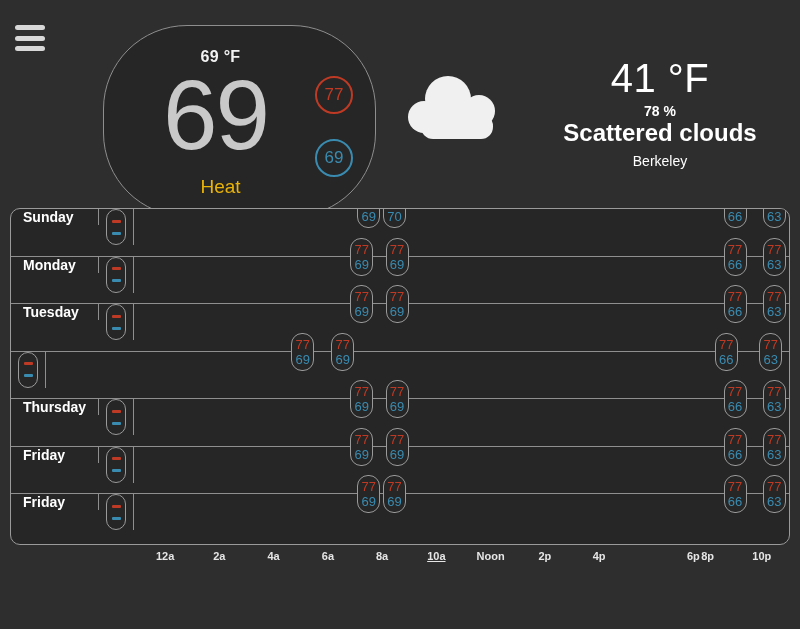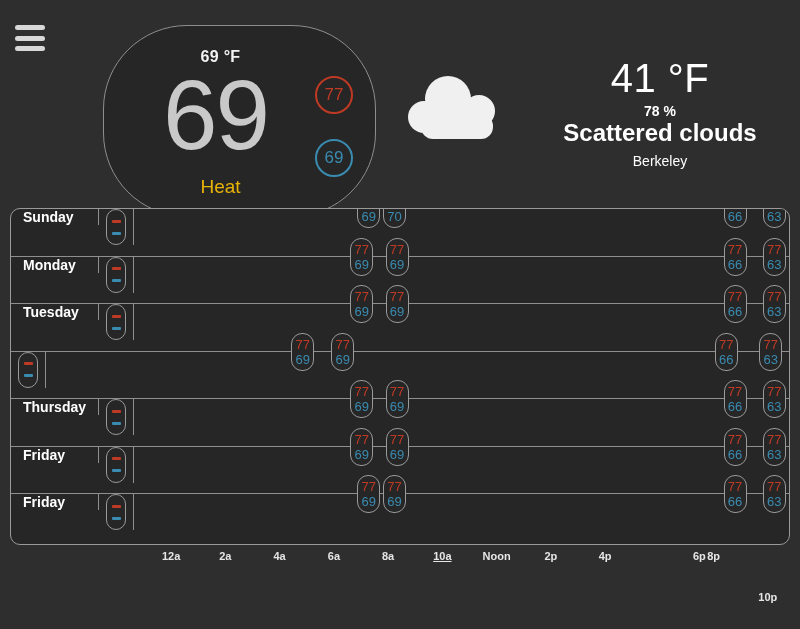--- a/index.html
+++ b/index.html
@@ -241,21 +241,21 @@
   .sp-cold {
     color: #3a8bb0;
     font-size: 13px;
     line-height: 15px;
     font-weight: 400;
   }
 
   
   .hour-axis {
     position: absolute;
-    left: 18px;
+    left: 12px;
     top: 550px;
     width: 780px;
     height: 20px;
   }
   .hour-tick {
     position: absolute;
     top: 0;
     transform: translateX(-50%);
     color: #e6e6e6;
     font-size: 11px;
@@ -495,16 +495,16 @@
       <div class="hour-tick" style="left: 207.375px;">2a</div>
       <div class="hour-tick" style="left: 261.603px;">4a</div>
       <div class="hour-tick" style="left: 315.897px;">6a</div>
       <div class="hour-tick" style="left: 370.125px;">8a</div>
       <div class="hour-tick" style="left: 424.353px; text-decoration: underline;">10a</div>
       <div class="hour-tick" style="left: 478.647px;">Noon</div>
       <div class="hour-tick" style="left: 532.875px;">2p</div>
       <div class="hour-tick" style="left: 587.103px;">4p</div>
       <div class="hour-tick" style="left: 641.397px; margin-left: 40px;">6p</div>
       <div class="hour-tick" style="left: 695.625px;">8p</div>
-      <div class="hour-tick" style="left: 749.853px; margin-top: 41px;">10p</div>
+      <div class="hour-tick" style="left: 749.853px;">10p</div>
     </div>
 
 </div>
 
 </body></html>

